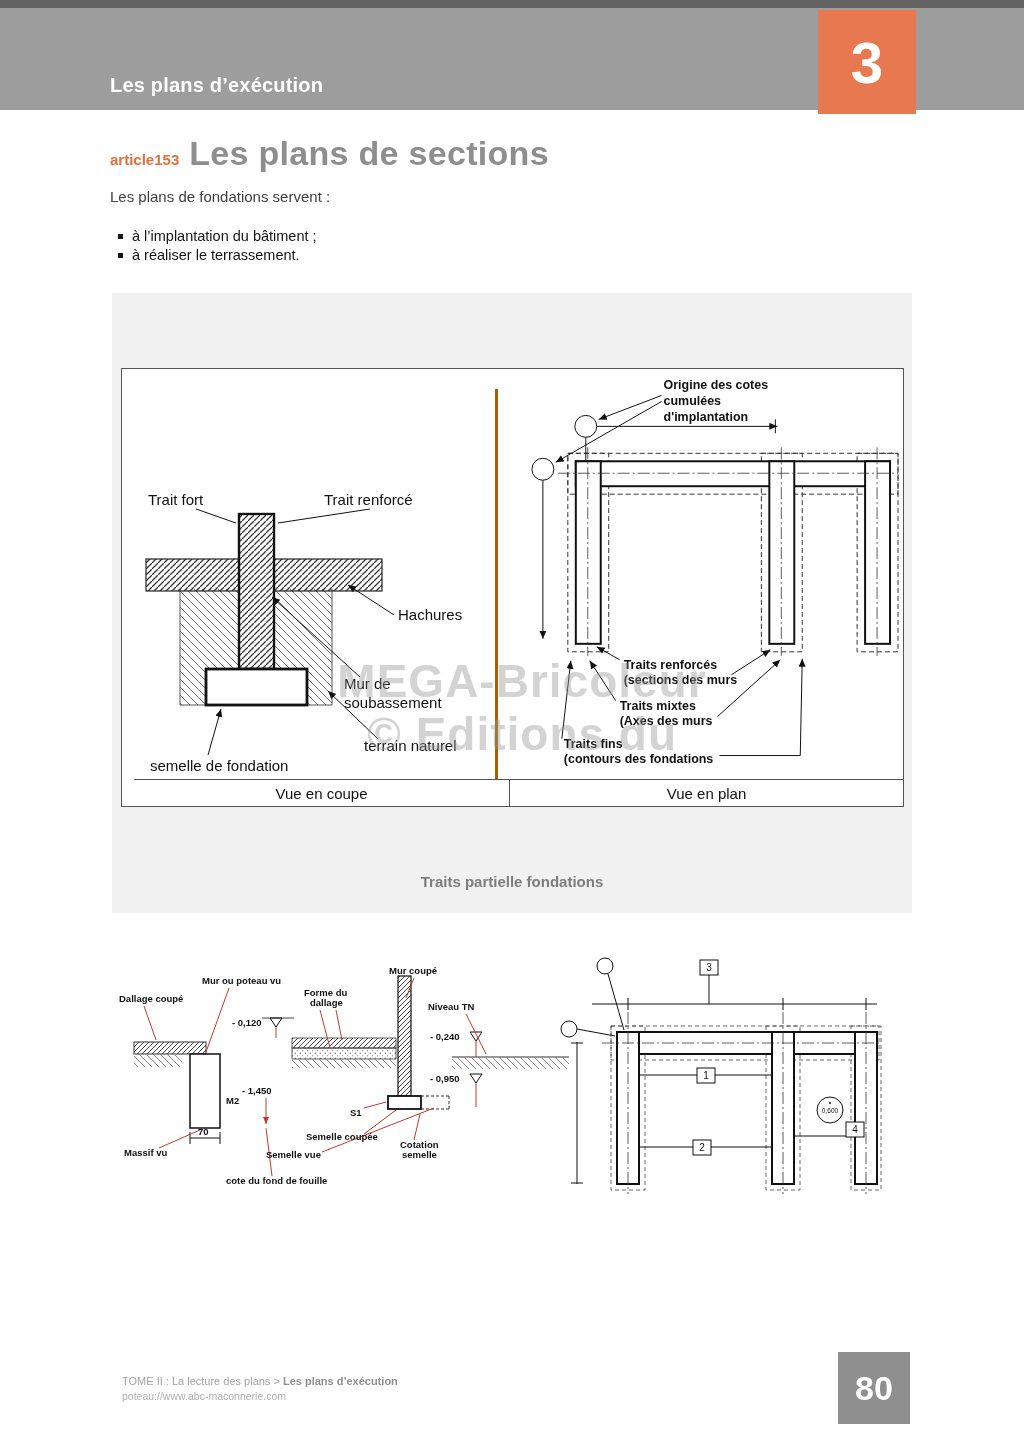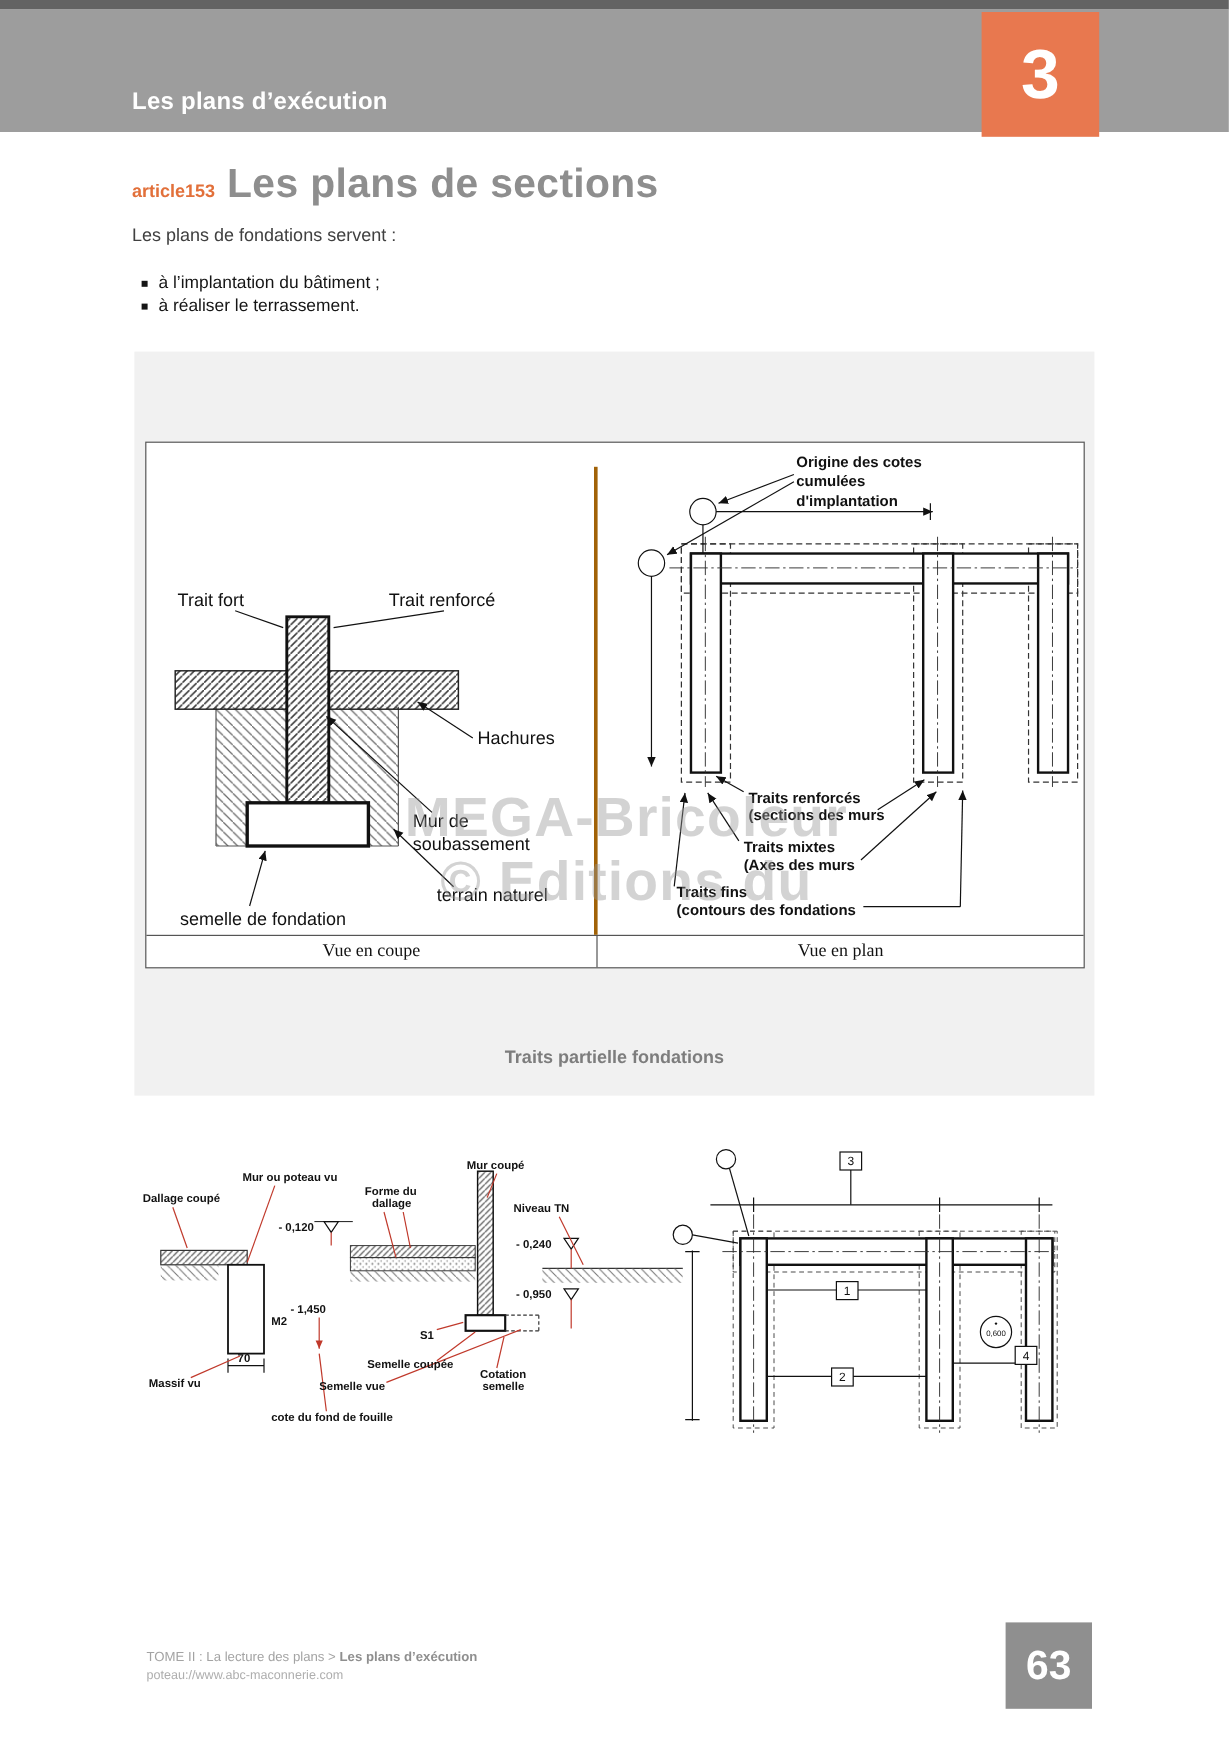--- a/index.html
+++ b/index.html
@@ -24,21 +24,21 @@
   .bullets { position:absolute; left:118px; top:227px; list-style:none; }
   .bullets li { font-size:14.5px; color:#151515; line-height:19px; display:flex; align-items:center; }
   .sq { display:inline-block; width:5px; height:5px; background:#151515; margin-right:9px; flex:none; }
 
   
   .fig1-panel { position:absolute; left:112px; top:293px; width:800px; height:620px; background:#f1f1f1; }
   .fig1-box { position:absolute; left:9px; top:75px; width:783px; height:439px; background:#fff; border:1px solid #555; }
   .fig1-draw { display:flex; height:410px; }
   .fig1-left { width:376px; border-right:3px solid #a16207;margin-top:20px; }
   .fig1-right { width:405px; }
-  .fig1-captions { display:flex; height:27px; border-top:1px solid #555; font-family:Liberation Serif, serif; font-size:15px; }
+  .fig1-captions { display:flex; height:27px; border-top:1px solid #555; font-family:Liberation Sans, sans-serif; font-size:15px;margin-left:12px; }
   .capL { width:376px; border-right:1px solid #555; display:flex; align-items:center; justify-content:center; }
   .capR { flex:1; display:flex; align-items:center; justify-content:center;text-align:right; }
   .watermark { position:absolute; left:160px; top:362px; width:500px; text-align:center; z-index:5;
                font-size:46px; font-weight:bold; line-height:1.15; color:rgba(150,150,150,.42);
                letter-spacing:1px; pointer-events:none; }
   .fig1-caption { position:absolute; left:0; top:580px; width:100%; text-align:center;
                   font-size:15px; font-weight:bold; color:#7d7d7d; }
 
   
   .fig2 { position:absolute; left:112px; top:952px; width:800px; height:260px; }
@@ -320,16 +320,16 @@
       <text class="lblTiny" x="278" y="161">0,600</text>
     </svg>
 
   </section>
 
   <div class="footer-crumb">
     <span>TOME II : La lecture des plans &gt; </span><strong>Les plans d’exécution</strong>
   </div>
   <a class="footer-url" href="#">poteau://www.abc-maconnerie.com</a>
   <div class="page-num-box">
-    <span>63</span>
+    <span>80</span>
   </div>
 
 </div>
 
 </body></html>

